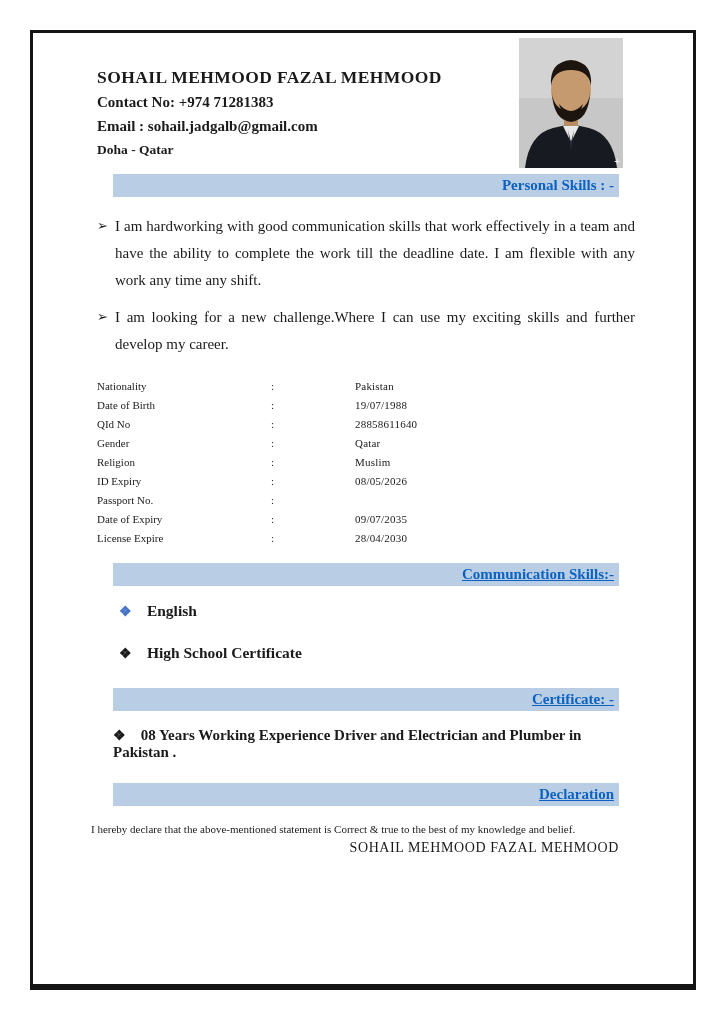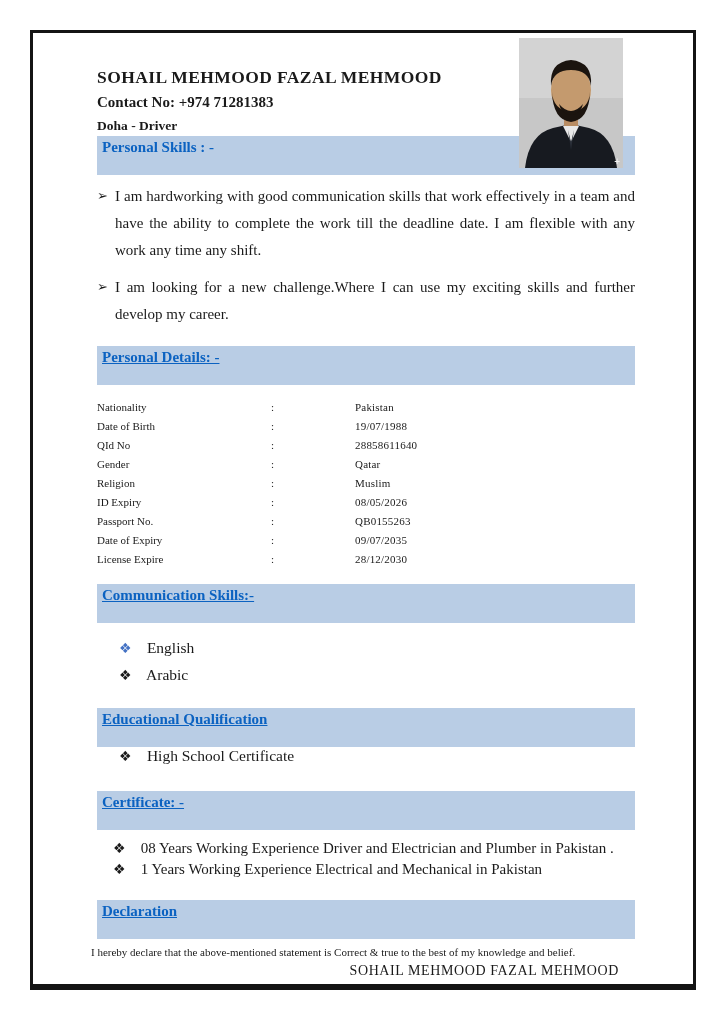--- a/index.html
+++ b/index.html
@@ -61,22 +61,23 @@
     margin: 0 0 7px 0;
   }
   .location-line {
     font-weight: bold;
     font-size: 13.5px;
     margin: 0 0 2px 0;
   }
   
   .section-bar {
     background: #b9cde5;
-    padding: 2px 5px 19px 5px;
-    margin: 0;
+    padding: 2px 5px 3px 5px;
+    margin: 16px;
+    text-align: right;
   }
   .section-title {
     color: #0b62c1;
     font-weight: bold;
     font-size: 15px;
     text-decoration: underline;
   }
   .section-title.plain { text-decoration: none; }
   
   .skills-list {
@@ -106,20 +107,21 @@
     font-size: 11px;
     padding: 3.5px 0;
     gap: 40px;
   }
   .detail-row .dv { letter-spacing: 0.2px; }
   
   .diamond-list {
     list-style: none;
     margin: 16px 0 24px 0;
     padding: 0 0 0 22px;
+    font-weight: bold;
   }
   .diamond-list li {
     font-size: 15.5px;
     margin-bottom: 9px;
   }
   .diamond {
     display: inline-block;
     width: 24px;
     font-size: 14px;
   }
@@ -168,40 +170,38 @@
 
         <path d="M33,54 Q34,82 52,84 Q70,82 71,54 Q70,72 52,74 Q34,72 33,54 Z" fill="#1b140f"></path>
         <path d="M40,66 Q52,80 64,66 Q62,76 52,77 Q42,76 40,66 Z" fill="#1b140f"></path>
       </svg>
       <span class="plus">+</span>
     </div>
 
     <div class="header-block">
       <h1 class="candidate-name">SOHAIL MEHMOOD FAZAL MEHMOOD</h1>
       <div class="contact-line">Contact No: +974 71281383</div>
-      <div class="location-line">Doha - Driver</div>
+      <div class="contact-line">Email : sohail.jadgalb@gmail.com</div>
+      <div class="location-line">Doha - Qatar</div>
     </div>
 
     <div class="section-bar">
       <span class="section-title plain">Personal Skills : -</span>
     </div>
     <ul class="skills-list">
       <li>
         <span class="arrow">➢</span>
         <span>I am hardworking with good communication skills that work effectively in a team and have the ability to complete the work till the deadline date. I am flexible with any work any time any shift.</span>
       </li>
       <li>
         <span class="arrow">➢</span>
         <span>I am looking for a new challenge.Where I can use my exciting skills and further develop my career.</span>
       </li>
     </ul>
 
-    <div class="section-bar">
-      <span class="section-title">Personal Details: -</span>
-    </div>
     <div class="details-table">
       <div class="detail-row">
         <span class="dl">Nationality</span>
         <span class="dc">:</span>
         <span class="dv">Pakistan</span>
       </div>
       <div class="detail-row">
         <span class="dl">Date of Birth</span>
         <span class="dc">:</span>
         <span class="dv">19/07/1988</span>
@@ -222,70 +222,58 @@
         <span class="dv">Muslim</span>
       </div>
       <div class="detail-row">
         <span class="dl">ID Expiry</span>
         <span class="dc">:</span>
         <span class="dv">08/05/2026</span>
       </div>
       <div class="detail-row">
         <span class="dl">Passport No.</span>
         <span class="dc">:</span>
-        <span class="dv">QB0155263</span>
       </div>
       <div class="detail-row">
         <span class="dl">Date of Expiry</span>
         <span class="dc">:</span>
         <span class="dv">09/07/2035</span>
       </div>
       <div class="detail-row">
         <span class="dl">License Expire</span>
         <span class="dc">:</span>
-        <span class="dv">28/12/2030</span>
+        <span class="dv">28/04/2030</span>
       </div>
     </div>
 
     <div class="section-bar">
       <span class="section-title">Communication Skills:-</span>
     </div>
     <ul class="diamond-list">
       <li>
         <span class="diamond accent">❖</span>
         <span>English</span>
       </li>
-      <li>
-        <span class="diamond">❖</span>
-        <span>Arabic</span>
-      </li>
-    </ul>
-
-    <div class="section-bar">
-      <span class="section-title">Educational Qualification</span>
-    </div>
+    </ul>
+
     <ul class="diamond-list single">
       <li>
         <span class="diamond">❖</span>
         <span>High School Certificate</span>
       </li>
     </ul>
 
     <div class="section-bar">
       <span class="section-title">Certificate: -</span>
     </div>
     <ul class="diamond-list tight">
       <li>
         <span class="diamond">❖</span>
         <span>08 Years Working Experience Driver and Electrician and Plumber in Pakistan .</span>
       </li>
-      <li>
-        <span class="diamond">❖</span>
-        <span>1 Years Working Experience Electrical and Mechanical in Pakistan</span>
-      </li>
     </ul>
 
     <div class="section-bar">
       <span class="section-title">Declaration</span>
     </div>
     <p class="declaration-text">I hereby declare that the above-mentioned statement is Correct &amp; true to the best of my knowledge and belief.</p>
 
     <div class="signature-block">
       <div class="signature-name">SOHAIL MEHMOOD FAZAL MEHMOOD</div>
 

